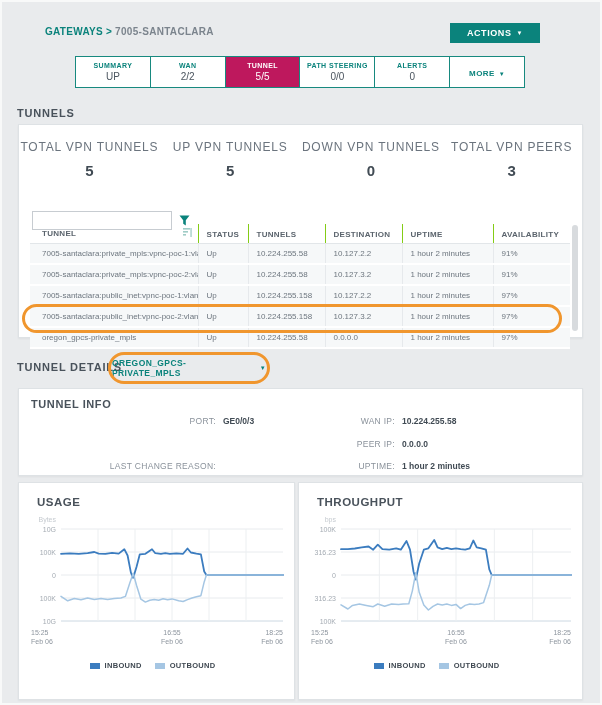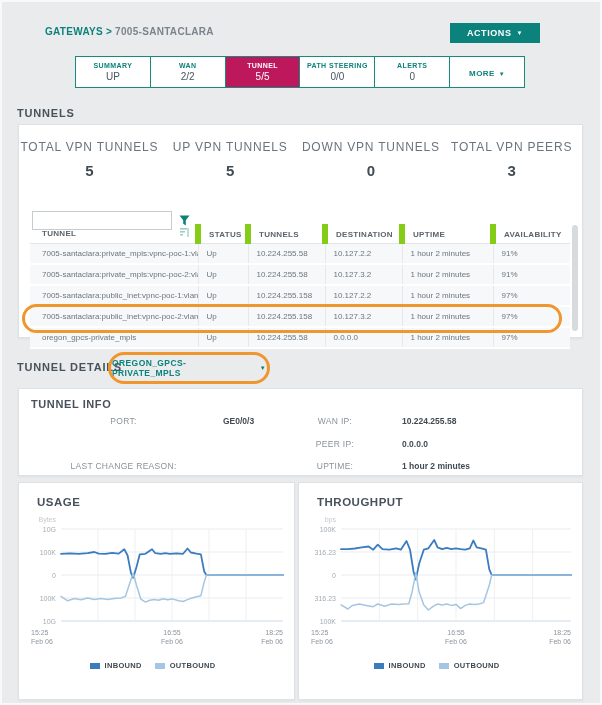--- a/index.html
+++ b/index.html
@@ -51,21 +51,21 @@
   .stat-label { font-size:12px; color:#6b747e; letter-spacing:.8px; }
   .stat-value { font-size:15px; font-weight:bold; color:#414b54; margin-top:8px; }
 
   .search-row { position:absolute; left:13px; top:86px; display:flex; align-items:center; }
   .search-input { width:140px; height:19px; border:1px solid #c7ccd1; font-size:9px; padding:0 5px; color:#4a545e; outline:none; }
   .filter-icon { margin-left:7px; cursor:pointer; display:inline-flex; }
 
   table.tunnels { position:absolute; left:11px; top:99px; width:540px; border-collapse:collapse; table-layout:fixed; }
   table.tunnels th {
     font-size:8px; font-weight:bold; color:#5b646d; letter-spacing:.3px; text-align:left;
-    padding:5px 6px 4px 8px; border-left:6px solid #84cc16; border-bottom:1px solid #e2e6e9;
+    padding:5px 6px 4px 8px; border-left:1px solid #84cc16; border-bottom:1px solid #e2e6e9;
     white-space:nowrap; overflow:hidden;
   }
   table.tunnels th:first-child { border-left:none; padding-left:12px; }
   table.tunnels td {
     font-size:8px; color:#6d767f; background:#f6f8f9;
     padding:5px 6px 5px 8px; border-left:1px solid #e6e9ec; border-bottom:2px solid #fff;
     white-space:nowrap; overflow:hidden; height:18px;
   }
   table.tunnels td:first-child { border-left:none; padding-left:12px; }
   table.tunnels tr { cursor:pointer; }
@@ -82,21 +82,21 @@
   .tunnel-selector {
     position:absolute; left:112px; top:354px; width:154px; height:28px;
     display:flex; align-items:center; justify-content:center; gap:5px; cursor:pointer;
     font-size:8.5px; font-weight:bold; color:#0b837c; letter-spacing:.4px; z-index:5;
   }
   #selector-highlight { left:108px; top:352px; width:162px; height:32px; }
 
   #info-card { left:18px; top:388px; width:565px; height:88px; }
   .info-title { position:absolute; left:12px; top:9px; font-size:11px; font-weight:bold; color:#49525b; letter-spacing:.6px; }
   .info-field { position:absolute; font-size:8.5px; }
-  .info-label { display:inline-block; text-align:center; color:#8a929b; letter-spacing:.3px; }
+  .info-label { display:inline-block; text-align:right; color:#8a929b; letter-spacing:.3px; }
   .info-value { font-weight:bold; color:#414b54; margin-left:7px; }
   .col-l .info-label { width:185px; }
   .col-r .info-label { width:120px; }
 
   
   #usage-card { left:18px; top:482px; width:277px; height:218px; }
   #throughput-card { left:298px; top:482px; width:285px; height:218px; }
   .chart-title { position:absolute; left:18px; top:13px; font-size:11.5px; font-weight:bold; color:#49525b; letter-spacing:.5px; }
   .chart-svg { position:absolute; left:4px; top:32px; }
   .legend { position:absolute; left:0; right:0; top:178px; display:flex; align-items:center; justify-content:center; gap:5px;

